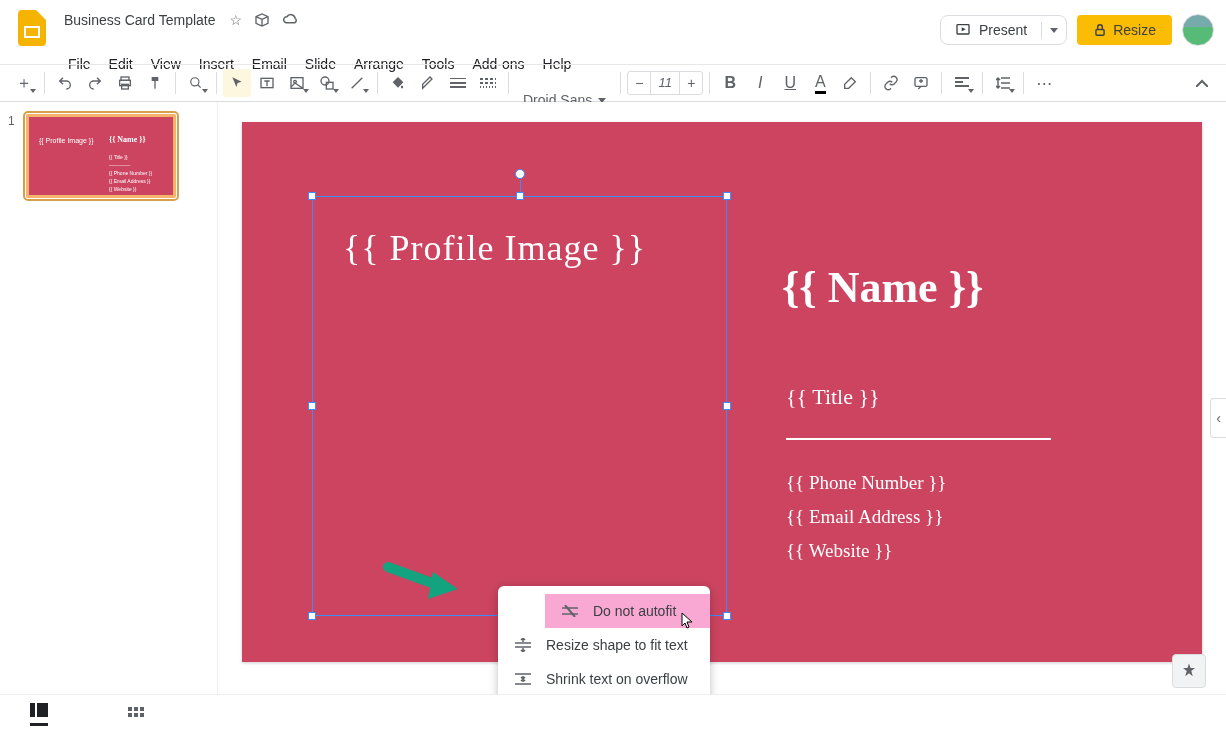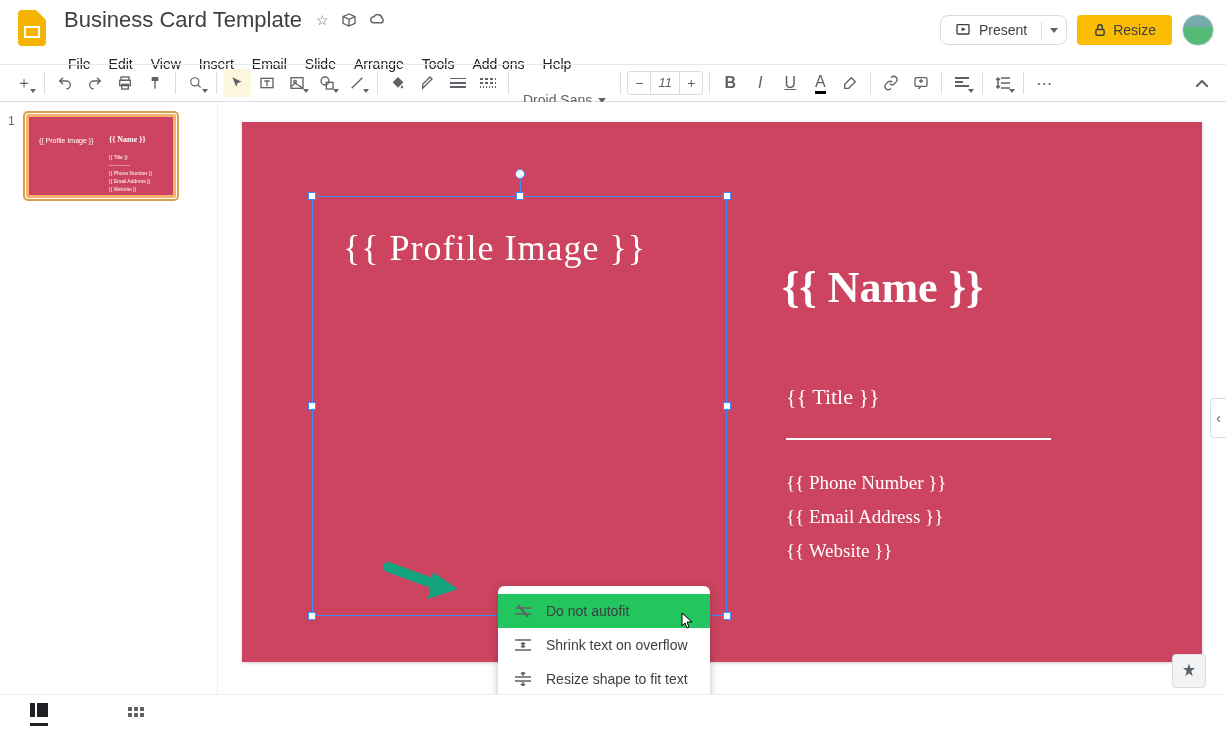--- a/index.html
+++ b/index.html
@@ -3,21 +3,21 @@
 <meta charset="utf-8">
 <style>
   * { box-sizing: border-box; margin: 0; padding: 0; font-family: Arial, Helvetica, sans-serif; }
   body { width: 1226px; height: 734px; overflow: hidden; background: #fff; color: #3c4043; font-size: 14px; }
   
   
   .titlebar { display: flex; align-items: flex-start; padding: 8px 12px 0 12px; height: 64px; }
   .app-icon { width: 40px; height: 40px; display:flex; align-items:center; justify-content:center; margin-right:8px;}
   .doc-area { flex: 1; }
   .doc-title-row { display: flex; align-items: center; gap: 10px; height: 24px; }
-  .doc-title { font-size: 22px; color: #3c4043; padding: 2px 4px; }
+  .doc-title { font-size: 14px; color: #3c4043; padding: 2px 4px; }
   .doc-icons { display:flex; gap:12px; color:#5f6368; }
   .menu-row { display: flex; gap: 2px; margin-top: 20px; }
   .menu-item { padding: 4px 8px; font-size: 14px; color: #202124; cursor:pointer; border-radius:3px;}
   .right-controls { display:flex; align-items:center; gap:10px; padding-top:6px;}
   .present-btn { display:flex; align-items:center; border:1px solid #dadce0; border-radius:8px; overflow:hidden;}
   .present-main { display:flex; align-items:center; gap:8px; padding:6px 14px; font-size:14px; cursor:pointer;}
   .present-drop { border-left:1px solid #dadce0; padding:6px 8px; cursor:pointer;}
   .share-btn { display:flex; align-items:center; gap:6px; background:#fbbc04; border-radius:4px; padding:7px 16px; font-weight:500; color:#3c4043; cursor:pointer;}
   .avatar { width:32px; height:32px; border-radius:50%; background: linear-gradient(#7aa 40%, #5b7 40%); border:1px solid #dadce0;}
   
@@ -55,21 +55,21 @@
   .rot{position:absolute;left:calc(50% - 5px);top:-28px;width:10px;height:10px;border-radius:50%;background:#fff;border:1.5px solid #3b8cff;}
   .rot::after{content:"";position:absolute;left:4px;top:10px;width:1.5px;height:13px;background:#3b8cff;}
   .profile-text{color:#fff;font-family:Georgia,'Times New Roman',serif;font-size:36px;padding:30px 10px 0 30px; letter-spacing:1px;}
   
   .name-text{position:absolute;left:540px;top:140px;color:#fff;font-family:Georgia,'Times New Roman',serif;font-weight:bold;font-size:44px;}
   .title-text{position:absolute;left:544px;top:262px;color:#fff;font-family:Georgia,serif;font-size:22px;}
   .divider{position:absolute;left:544px;top:316px;width:265px;height:2px;background:#fff;}
   .detail-text{position:absolute;left:544px;color:#fff;font-family:Georgia,serif;font-size:19px;}
   .autofit-menu{position:absolute;left:280px;top:484px;width:212px;background:#fff;border-radius:6px;box-shadow:0 2px 10px rgba(0,0,0,.25);padding:8px 0;z-index:10;}
   .af-item{display:flex;align-items:center;gap:14px;padding:9px 16px;font-size:14px;color:#3c4043;cursor:pointer;}
-  .af-item.hover{background:#22c55e;}
+  .af-item.hover{background:#f9a8d4;margin-left:47px;}
   .af-icon{width:18px;display:flex;justify-content:center;color:#5f6368;}
   .cursor-ptr{position:absolute;left:461px;top:510px;font-size:14px;z-index:11;}
   
   
   .arrow{position:absolute;left:165px;top:455px;z-index:20;}
   
   
   .explore{position:absolute;right:20px;bottom:6px;width:34px;height:34px;background:#f1f3f4;border:1px solid #dadce0;border-radius:4px;display:flex;align-items:center;justify-content:center;color:#5f6368;}
   .chev-tab{position:absolute;right:0;top:50%;width:16px;height:40px;border:1px solid #dadce0;border-right:none;border-radius:4px 0 0 4px;display:flex;align-items:center;justify-content:center;color:#5f6368;background:#fff;}
   
@@ -344,32 +344,32 @@
             <svg width="16" height="12" viewBox="0 0 16 12" stroke="#5f6368" stroke-width="1.5">
               <path d="M0 3h16M0 9h16"></path>
               <path d="M3 0l10 12" stroke-width="2"></path>
             </svg>
           </span>
         <span>Do not autofit</span>
       </div>
       <div class="af-item">
         <span class="af-icon">
             <svg width="16" height="14" viewBox="0 0 16 14" stroke="#5f6368" stroke-width="1.5" fill="none">
+              <path d="M0 5h16M0 9h16M8 4V1M6 2l2-2 2 2M8 10v3M6 12l2 2 2-2"></path>
+            </svg>
+          </span>
+        <span>Resize shape to fit text</span>
+      </div>
+      <div class="af-item">
+        <span class="af-icon">
+            <svg width="16" height="14" viewBox="0 0 16 14" stroke="#5f6368" stroke-width="1.5" fill="none">
               <path d="M0 2h16M0 12h16M8 4v2M6 5l2 2 2-2M8 10v-2M6 9l2-2 2 2"></path>
             </svg>
           </span>
         <span>Shrink text on overflow</span>
-      </div>
-      <div class="af-item">
-        <span class="af-icon">
-            <svg width="16" height="14" viewBox="0 0 16 14" stroke="#5f6368" stroke-width="1.5" fill="none">
-              <path d="M0 5h16M0 9h16M8 4V1M6 2l2-2 2 2M8 10v3M6 12l2 2 2-2"></path>
-            </svg>
-          </span>
-        <span>Resize shape to fit text</span>
       </div>
     </div>
     <div class="cursor-ptr">
       <svg width="16" height="18" viewBox="0 0 16 18">
           <path fill="#fff" stroke="#000" stroke-width="1" d="M3 1v13l3-3 2 5 2-1-2-5h5z"></path>
         </svg>
     </div>
 
     <div class="explore">
       <svg width="18" height="18" viewBox="0 0 24 24" fill="#5f6368">

